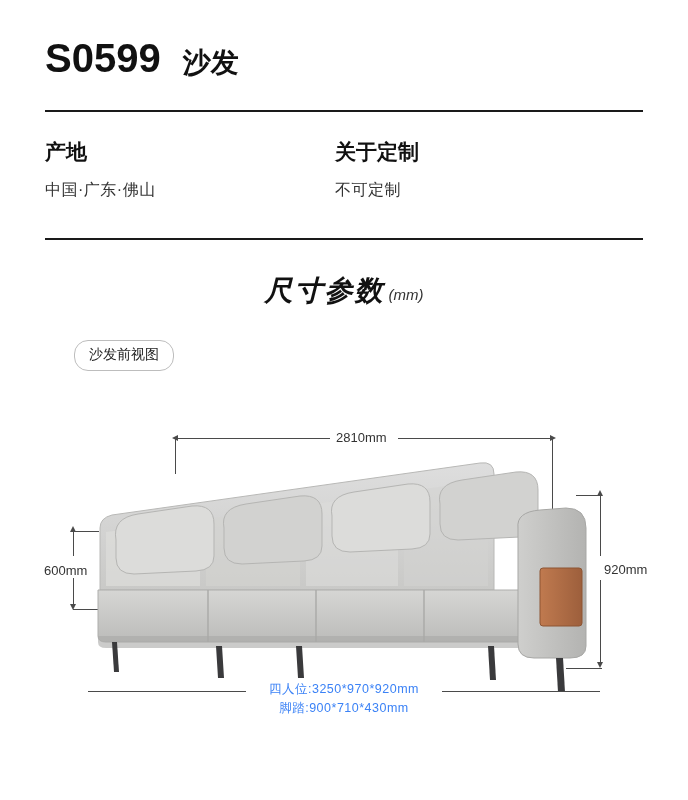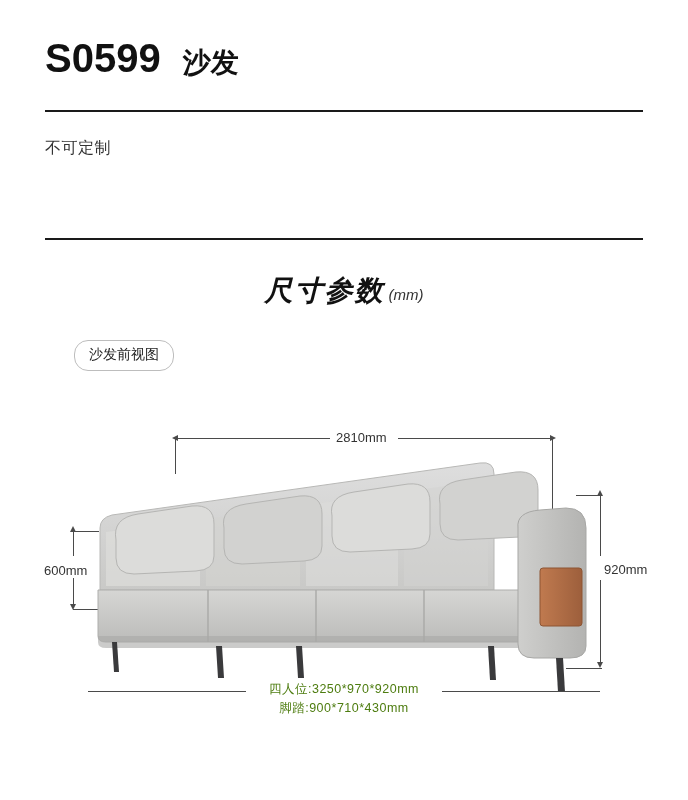--- a/index.html
+++ b/index.html
@@ -166,21 +166,21 @@
   
   .bottom-specs {
     position: absolute;
     top: 680px;
     left: 0;
     width: 688px;
     text-align: center;
   }
   .bottom-specs div {
     font-size: 12.5px;
-    color: #4d7c0f;
+    color: #3b82f6;
     line-height: 19px;
     letter-spacing: 0.5px;
   }
   .bottom-rule {
     position: absolute;
     top: 691px;
     height: 1px;
     background: #4a4a4a;
   }
   .bottom-rule.left { left: 88px; width: 158px; }
@@ -203,20 +203,25 @@
 
   <div class="title-row">
     <span class="model-code">S0599</span>
     <span class="model-name">沙发</span>
   </div>
 
   <div class="rule top"></div>
 
   <div class="spec-row">
     <div class="spec-col">
+      <div class="spec-label">产地</div>
+      <div class="spec-value">中国·广东·佛山</div>
+    </div>
+    <div class="spec-col">
+      <div class="spec-label">关于定制</div>
       <div class="spec-value">不可定制</div>
     </div>
   </div>
 
   <div class="rule bottom"></div>
 
   <div class="section-heading">
     <span class="main">尺寸参数</span><span class="unit">(mm)</span>
   </div>
 

